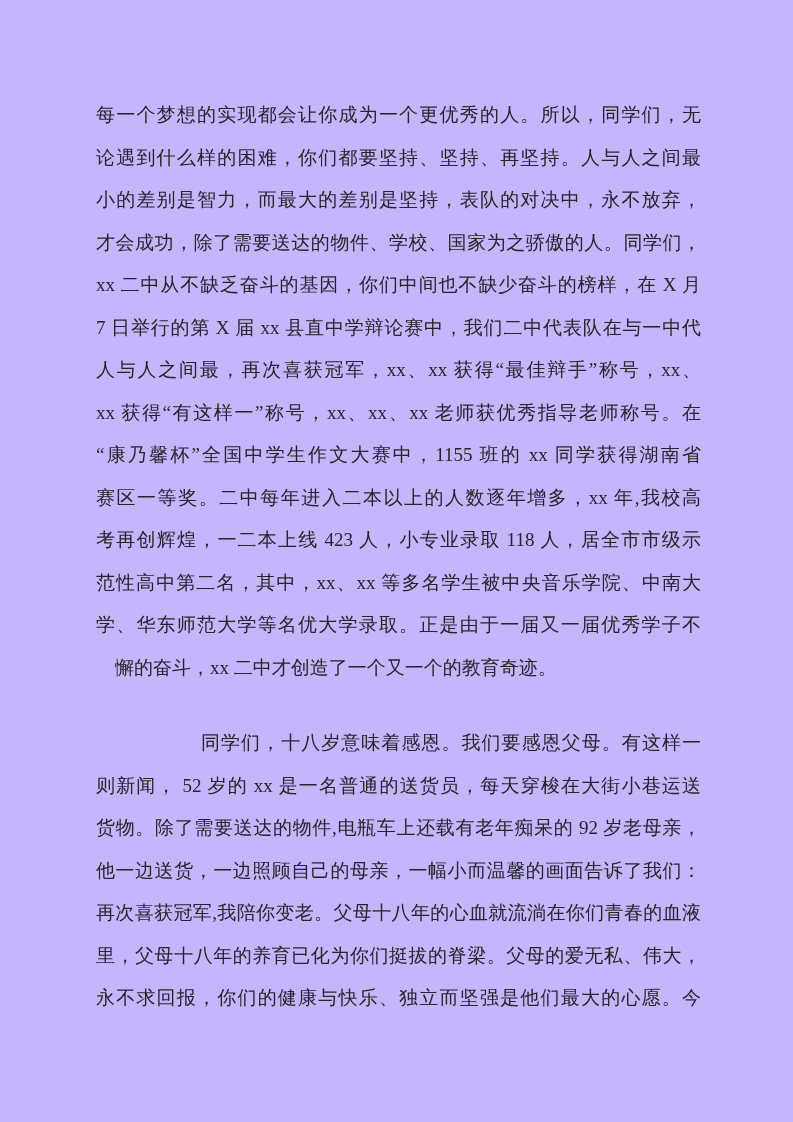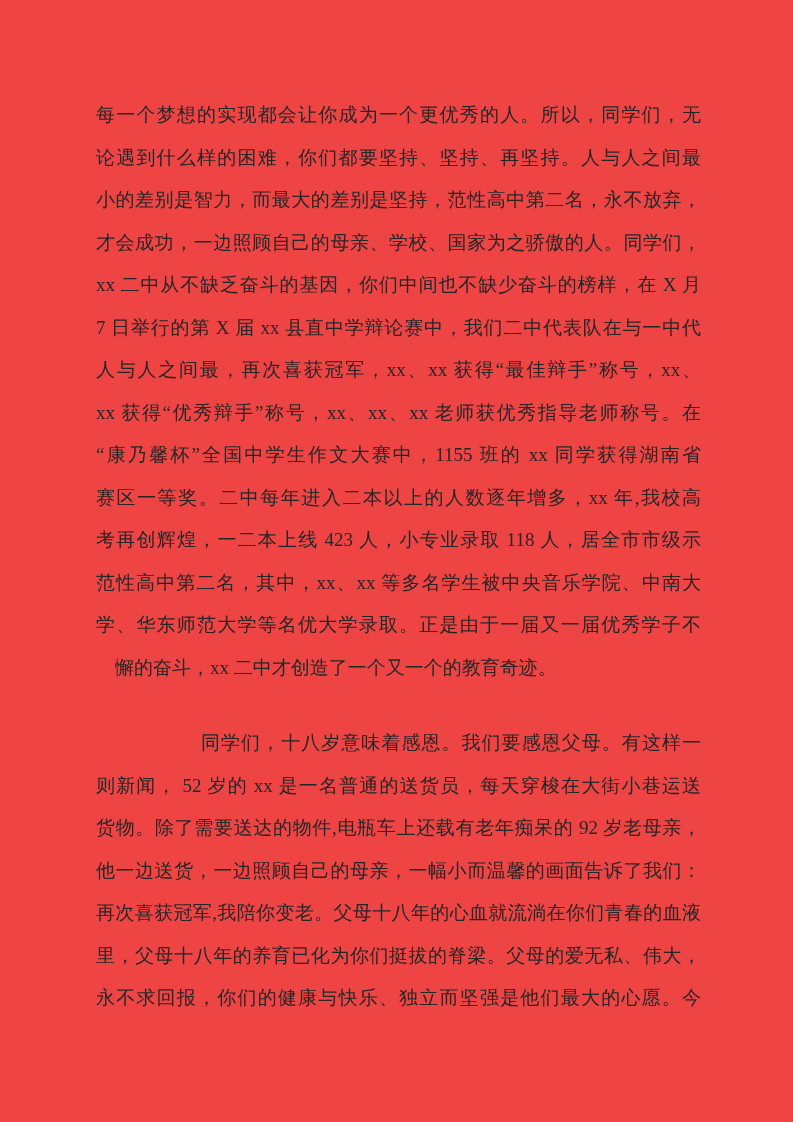--- a/index.html
+++ b/index.html
@@ -10,21 +10,21 @@
   body {
     width: 793px;
     height: 1122px;
     overflow: hidden;
     font-family: "Liberation Serif", "DejaVu Serif", serif;
   }
   .page {
     position: relative;
     width: 793px;
     height: 1122px;
-    background: #ef4444;
+    background: #c4b5fd;
   }
   .text-block {
     position: absolute;
     left: 96px;
     top: 94px;
     width: 605px;
     font-size: 19px;
     line-height: 42.5px;
     color: #262626;
     letter-spacing: 0;
@@ -46,26 +46,26 @@
   }
 </style>
 </head>
 <body style="background: rgb(255, 255, 255);">
 
 <div class="page">
   <div class="text-block" style="color: rgb(38, 38, 38);">
       <div class="paragraph">
         <div class="line">每一个梦想的实现都会让你成为一个更优秀的人。所以，同学们，无</div>
         <div class="line">论遇到什么样的困难，你们都要坚持、坚持、再坚持。人与人之间最</div>
-        <div class="line">小的差别是智力，而最大的差别是坚持，范性高中第二名，永不放弃，</div>
-        <div class="line">才会成功，一边照顾自己的母亲、学校、国家为之骄傲的人。同学们，</div>
+        <div class="line">小的差别是智力，而最大的差别是坚持，表队的对决中，永不放弃，</div>
+        <div class="line">才会成功，除了需要送达的物件、学校、国家为之骄傲的人。同学们，</div>
         <div class="line">xx 二中从不缺乏奋斗的基因，你们中间也不缺少奋斗的榜样，在 X 月</div>
         <div class="line">7 日举行的第 X 届 xx 县直中学辩论赛中，我们二中代表队在与一中代</div>
         <div class="line">人与人之间最，再次喜获冠军，xx、xx 获得“最佳辩手”称号，xx、</div>
-        <div class="line">xx 获得“优秀辩手”称号，xx、xx、xx 老师获优秀指导老师称号。在</div>
+        <div class="line">xx 获得“有这样一”称号，xx、xx、xx 老师获优秀指导老师称号。在</div>
         <div class="line">“康乃馨杯”全国中学生作文大赛中，1155 班的 xx 同学获得湖南省</div>
         <div class="line">赛区一等奖。二中每年进入二本以上的人数逐年增多，xx 年,我校高</div>
         <div class="line">考再创辉煌，一二本上线 423 人，小专业录取 118 人，居全市市级示</div>
         <div class="line">范性高中第二名，其中，xx、xx 等多名学生被中央音乐学院、中南大</div>
         <div class="line">学、华东师范大学等名优大学录取。正是由于一届又一届优秀学子不</div>
         <div class="line last-left">懈的奋斗，xx 二中才创造了一个又一个的教育奇迹。</div>
       </div>
       <div class="paragraph">
         <div class="line" style="padding-left: 105px;">同学们，十八岁意味着感恩。我们要感恩父母。有这样一</div>
         <div class="line">则新闻， 52 岁的 xx 是一名普通的送货员，每天穿梭在大街小巷运送</div>

